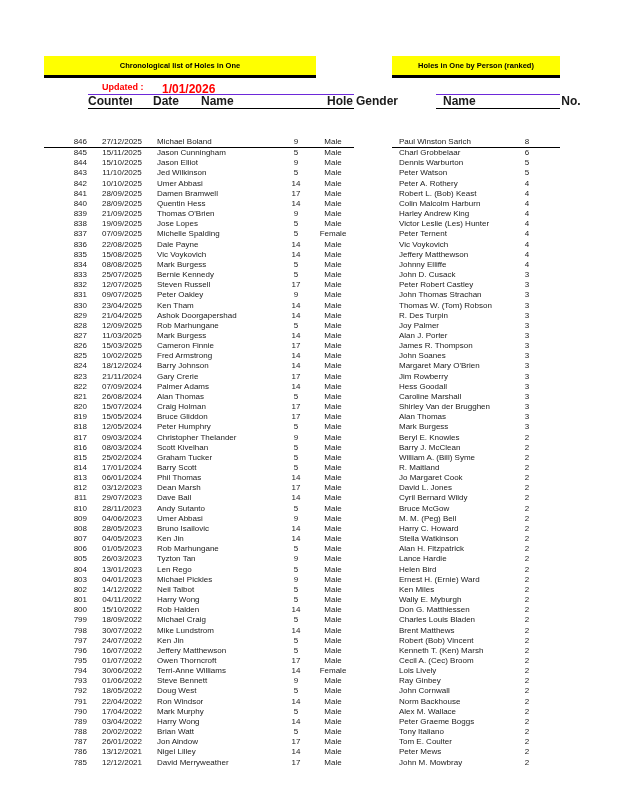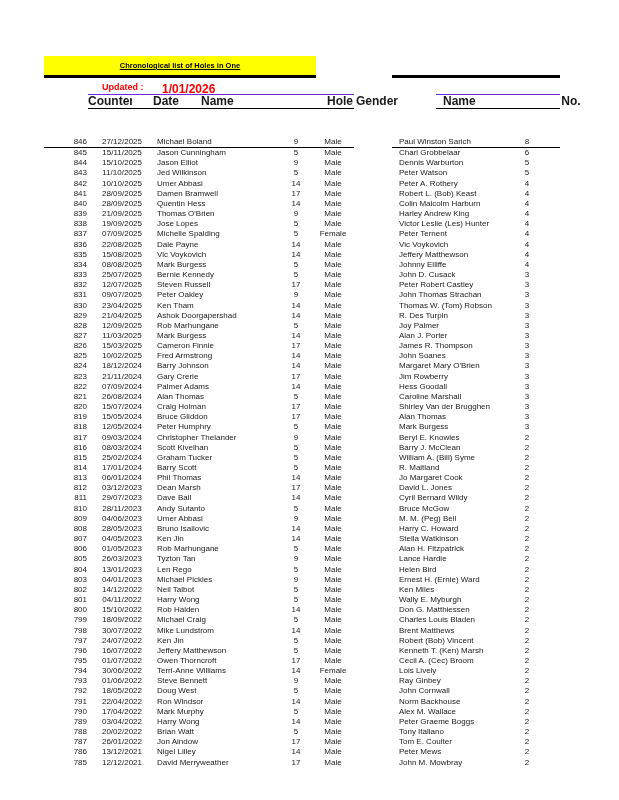--- a/index.html
+++ b/index.html
@@ -11,21 +11,20 @@
     color:#1a1a1a;
     overflow:hidden;
   }
   .banner{
     position:absolute;
     top:56px;height:19px;
     background:#FFFF00;
     font-weight:bold;font-size:7.5px;
     text-align:center;line-height:19px;
     color:#000;
-    text-decoration:underline;
   }
   .banner-left{left:44px;width:272px;}
   .banner-right{left:392px;width:168px;}
   .rule{position:absolute;top:75px;height:3px;background:#000;}
   .rule-left{left:44px;width:272px;}
   .rule-right{left:392px;width:168px;}
   .updated-label{
     position:absolute;left:102px;top:82px;
     color:#FF0000;font-weight:bold;font-size:9px;
   }
@@ -60,20 +59,21 @@
   .tbl-right .c0{text-align:left;padding-left:7px;}
   .tbl-right .c1{text-align:center;}
 </style>
 </head>
 <body>
 
 <div class="page">
 
   <div class="banner banner-left">Chronological list of Holes in One</div>
 
+  <div class="banner banner-right">Holes in One by Person (ranked)</div>
 
   <div class="rule rule-left"></div>
   <div class="rule rule-right"></div>
 
   <div class="updated-label">Updated :</div>
   <div class="updated-value">1/01/2026</div>
 
   <div class="tbl tbl-left">
     <div class="thead">
       <div class="cell c0">Counter</div>

